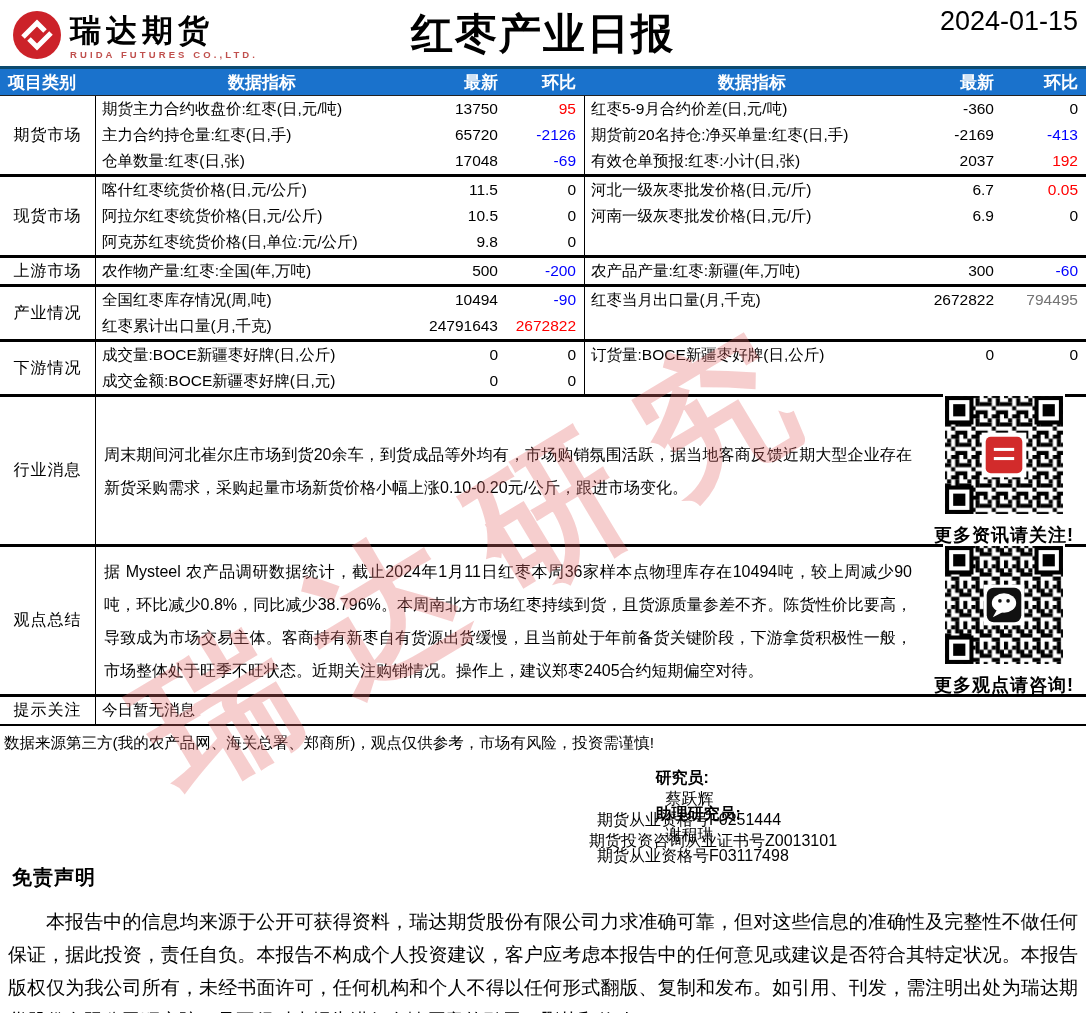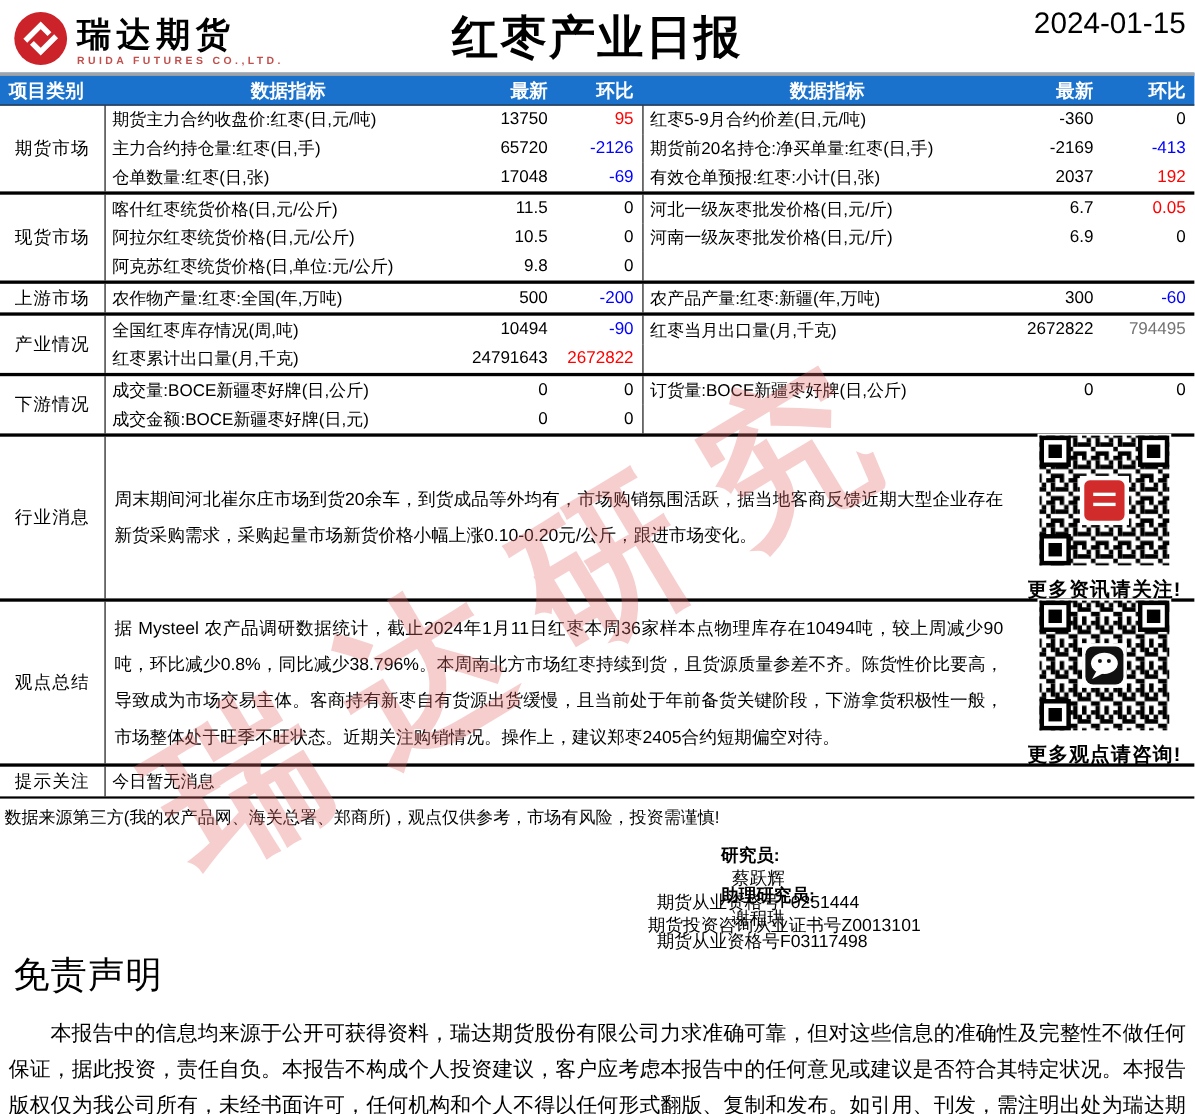--- a/index.html
+++ b/index.html
@@ -11,21 +11,21 @@
   .rpt-header { position:relative; height:66px; }
   .brand { position:absolute; left:10px; top:8px; display:flex; align-items:center; gap:6px; }
   .brand-txt .cn { font-size:31px; font-weight:900; letter-spacing:5px; line-height:34px; }
   .brand-txt .en { font-size:9.5px; font-weight:700; letter-spacing:3.1px; color:#c0504d; margin-top:1px; }
   .rpt-title { position:absolute; left:0; right:0; top:6px; text-align:center;
                font-size:42px; font-weight:900; letter-spacing:2px; }
   .rpt-date { position:absolute; right:8px; top:6px; font-size:27px; }
 
   
   .thead { display:flex; height:30px; align-items:center; background:#1a72cc; color:#fff;
-           font-weight:700; font-size:17px; border-top:3px solid #a3a3a3; border-bottom:1px solid #222; }
+           font-weight:700; font-size:17px; border-top:3px solid #0c4a6e; border-bottom:1px solid #222; }
   .th-cat  { width:96px;  padding-left:8px; }
   .th-ind  { width:332px; text-align:center; }
   .th-num  { width:80px;  text-align:right; padding-right:10px; }
   .th-chn  { width:76px;  text-align:right; padding-right:8px; }
   .th-ind2 { width:336px; text-align:center; }
   .th-num2 { width:84px;  text-align:right; padding-right:10px; }
   .th-chn2 { flex:1;      text-align:right; padding-right:8px; }
 
   .group { display:flex; border-bottom:3px solid #000; }
   .group.notice { border-bottom:2px solid #000; }
@@ -52,21 +52,21 @@
   
   .source-note { padding:7px 4px 4px 4px; font-size:15.5px; }
   .researchers { margin:10px 0 0 340px; font-size:16px; }
   .res-row { display:flex; height:36px; align-items:center;flex-direction:column; }
   .res-label { width:115px; font-weight:700; }
   .res-name { width:95px; }
   .res-cert { width:232px; }
   .res-cert2 { flex:1; }
 
   .disclaimer { margin-top:24px; }
-  .disclaimer h2 { font-size:33px; font-weight:400; margin-left:12px; letter-spacing:1px; }
+  .disclaimer h2 { font-size:20px; font-weight:700; margin-left:12px; letter-spacing:1px; }
   .disclaimer p { margin:14px 8px 0 8px; font-size:19px; line-height:33px; text-indent:2em;
                   text-align:justify; font-family:"Liberation Serif","DejaVu Serif",serif; }
 
   
   .watermark { position:absolute; left:95px; top:430px; width:860px; font-size:150px; font-weight:700;
                letter-spacing:42px; white-space:nowrap; color:rgba(227,107,107,0.33);
                transform:rotate(-31deg); pointer-events:none; z-index:9; }
 </style>
 </head>
 <body>

